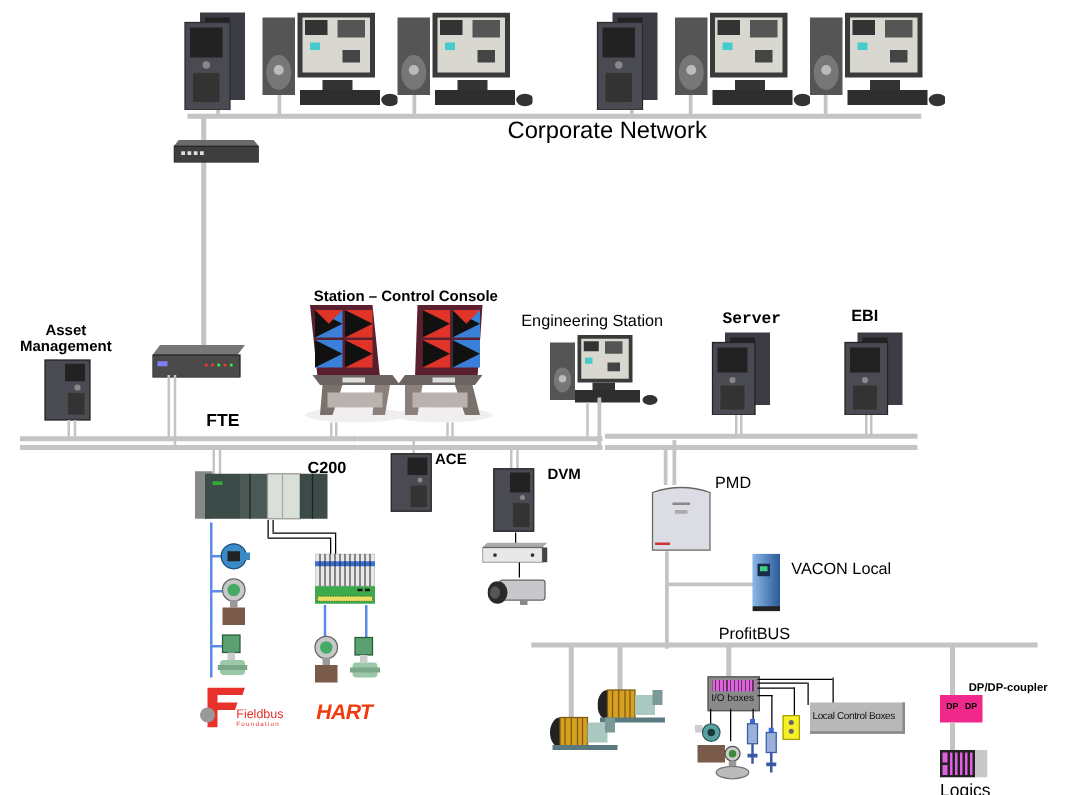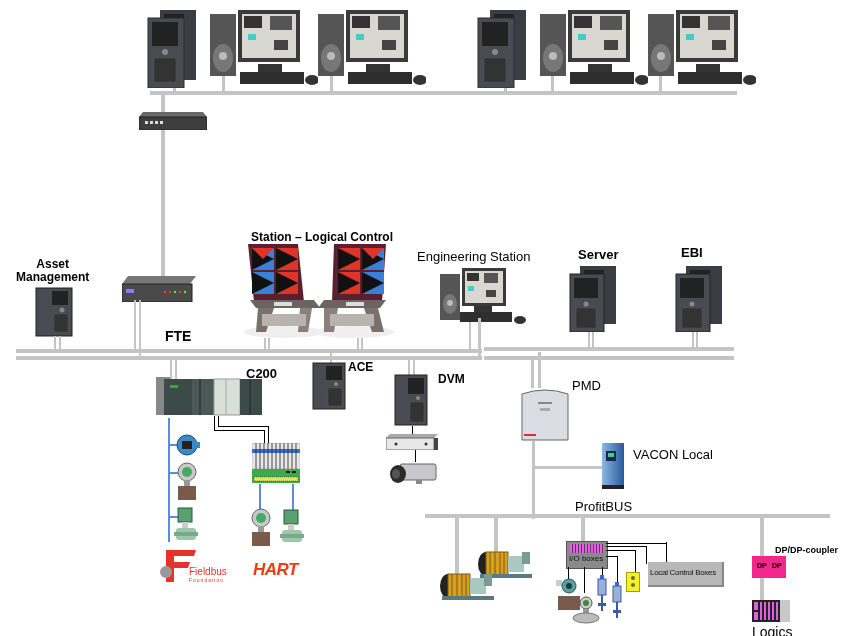--- a/index.html
+++ b/index.html
@@ -19,20 +19,21 @@
 
   <div class="wire" style="left:150px;top:91px;width:587px;height:4px;"></div>
 
   <div class="wire" style="left:173px;top:78px;width:3px;height:15px;"></div>
   <div class="wire" style="left:222px;top:72px;width:3px;height:21px;"></div>
   <div class="wire" style="left:330px;top:72px;width:3px;height:21px;"></div>
   <div class="wire" style="left:504px;top:78px;width:3px;height:15px;"></div>
   <div class="wire" style="left:551px;top:72px;width:3px;height:21px;"></div>
   <div class="wire" style="left:659px;top:72px;width:3px;height:21px;"></div>
 
+  <div class="lbl" style="left:406px;top:94px;font-size:19px;">Corporate Network</div>
 
   <svg class="node" style="left:146px;top:8px;" width="52" height="80" viewBox="0 0 52 80">
     <rect x="14" y="2" width="36" height="70" fill="#3c3c44"></rect>
       <rect x="18" y="6" width="20" height="24" fill="#222"></rect>
     <rect x="2" y="10" width="36" height="70" fill="#4a4a52" stroke="#2a2a30"></rect>
     <rect x="6" y="14" width="26" height="24" fill="#222"></rect>
       <circle cx="19" cy="44" r="3" fill="#888"></circle>
     <rect x="8" y="50" width="22" height="24" fill="#333" stroke="#555" stroke-dasharray="1 1"></rect>
   </svg>
   <svg class="node" style="left:208px;top:10px;" width="110" height="78" viewBox="0 0 110 78">
@@ -135,21 +136,21 @@
     <rect x="2" y="2" width="36" height="48" fill="#4a4a52" stroke="#222"></rect>
       <rect x="18" y="5" width="16" height="14" fill="#222"></rect>
     <circle cx="28" cy="24" r="2.5" fill="#888"></circle>
       <rect x="20" y="28" width="14" height="18" fill="#333" stroke="#555" stroke-dasharray="1 1"></rect>
   </svg>
   <div class="wire" style="left:54px;top:336px;width:2px;height:14px;"></div>
   <div class="wire" style="left:59px;top:336px;width:2px;height:14px;"></div>
   <div class="wire" style="left:134px;top:300px;width:2px;height:50px;"></div>
   <div class="wire" style="left:139px;top:300px;width:2px;height:57px;"></div>
 
-  <div class="lbl bold" style="left:251px;top:230px;font-size:12px;">Station – Logical Control</div>
+  <div class="lbl bold" style="left:251px;top:230px;font-size:12px;">Station – Control Console</div>
   <svg class="node" style="left:244px;top:244px;" width="78" height="94" viewBox="0 0 78 94">
     <ellipse cx="40" cy="88" rx="40" ry="6" fill="#f0eeee"></ellipse>
     <path d="M4 0 L54 0 L60 58 L10 58 Z" fill="#5a2030"></path>
     <rect x="8" y="4" width="22" height="22" fill="#3a80d8"></rect>
       <polygon points="8,4 30,15 8,26" fill="#111"></polygon>
       <polygon points="8,4 30,4 19,15" fill="#e03428"></polygon>
     <rect x="32" y="4" width="22" height="22" fill="#e03428"></rect>
       <polygon points="32,4 54,15 32,26" fill="#111"></polygon>
     <rect x="8" y="28" width="22" height="22" fill="#3a80d8"></rect>
       <polygon points="8,28 30,39 8,50" fill="#111"></polygon>
@@ -195,21 +196,21 @@
       <rect x="44" y="5" width="14" height="10" fill="#555"></rect>
     <rect x="28" y="18" width="6" height="5" fill="#4cc"></rect>
       <rect x="46" y="22" width="10" height="7" fill="#444"></rect>
     <rect x="34" y="38" width="18" height="6" fill="#333"></rect>
     <rect x="20" y="44" width="52" height="10" fill="#2e2e2e"></rect>
       <ellipse cx="80" cy="52" rx="6" ry="4" fill="#333"></ellipse>
   </svg>
   <div class="wire" style="left:469px;top:322px;width:2px;height:30px;"></div>
   <div class="wire" style="left:478px;top:318px;width:3px;height:40px;"></div>
 
-  <div class="lbl bold" style="left:578px;top:247px;font-size:13px;">Server</div>
+  <div class="lbl bold" style="left:578px;top:247px;font-size:13px;font-family:Liberation Mono, monospace;">Server</div>
   <svg class="node" style="left:568px;top:264px;" width="50" height="68" viewBox="0 0 50 68">
     <rect x="12" y="2" width="36" height="58" fill="#3c3c44"></rect>
       <rect x="16" y="6" width="20" height="20" fill="#222"></rect>
     <rect x="2" y="10" width="34" height="58" fill="#4a4a52" stroke="#222"></rect>
     <rect x="6" y="14" width="24" height="20" fill="#222"></rect>
       <circle cx="18" cy="40" r="2.5" fill="#888"></circle>
     <rect x="8" y="44" width="20" height="20" fill="#333" stroke="#555" stroke-dasharray="1 1"></rect>
   </svg>
   <div class="wire" style="left:588px;top:332px;width:2px;height:18px;"></div>
   <div class="wire" style="left:592px;top:332px;width:2px;height:18px;"></div>

